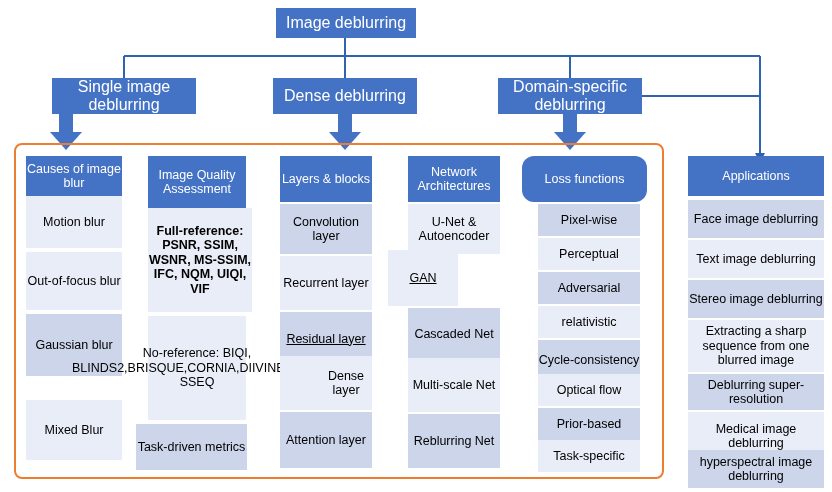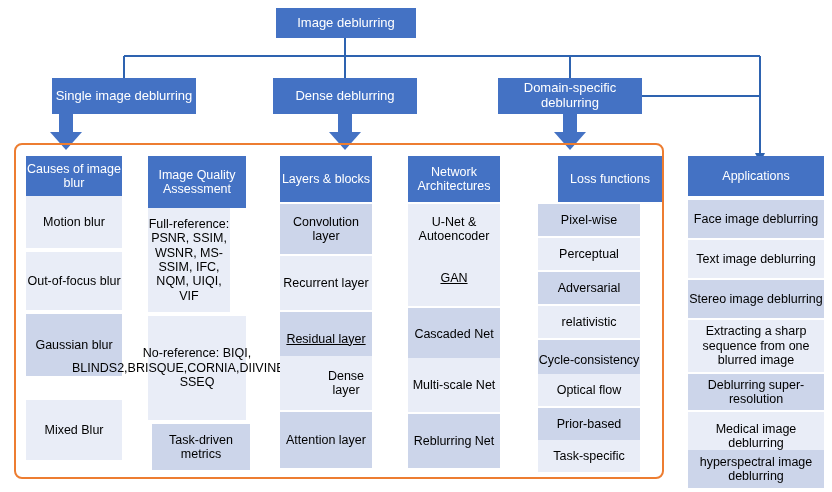--- a/index.html
+++ b/index.html
@@ -24,21 +24,21 @@
     box-sizing: border-box;
     display: flex;
     align-items: center;
     justify-content: center;
     text-align: center;
     line-height: 1.15;
   }
   .top-node {
     background: #4472c4;
     color: #ffffff;
-    font-size: 13px;
+    font-size: 16px;
     border: none;
   }
   .col-header {
     background: #4472c4;
     color: #ffffff;
     font-size: 12.5px;
   }
   .cell {
     font-size: 12.5px;
     color: #000000;
@@ -102,39 +102,39 @@
   <div class="node top-node" style="left:273px; top:78px; width:144px; height:36px;">Dense deblurring</div>
   <div class="node top-node" style="left:498px; top:78px; width:144px; height:36px;">Domain-specific deblurring</div>
 
   <div class="node col-header" style="left:26px; top:156px; width:96px; height:40px;">Causes of image blur</div>
   <div class="node cell cell-light" style="left:26px; top:196px; width:96px; height:52px;">Motion blur</div>
   <div class="node cell cell-light" style="left:26px; top:252px; width:96px; height:58px;">Out-of-focus blur</div>
   <div class="node cell cell-mid" style="left:26px; top:314px; width:96px; height:62px;">Gaussian blur</div>
   <div class="node cell cell-light" style="left:26px; top:400px; width:96px; height:60px;">Mixed Blur</div>
 
   <div class="node col-header" style="left:148px; top:156px; width:98px; height:52px;">Image Quality Assessment</div>
-  <div class="node cell cell-light" style="left:148px; top:208px; width:82px; height:104px;">Full-reference: PSNR, SSIM, WSNR, MS-SSIM, IFC, NQM, UIQI, VIF</div>
+  <div class="node cell cell-light" style="left:148px; top:208px; width:104px; height:104px;font-weight:bold;">Full-reference: PSNR, SSIM, WSNR, MS-SSIM, IFC, NQM, UIQI, VIF</div>
   <div class="node cell cell-light" style="left:148px; top:316px; width:98px; height:104px;">No-reference: BIQI, BLINDS2,BRISQUE,CORNIA,DIIVINE,NIQE, SSEQ</div>
-  <div class="node cell cell-mid" style="left:152px; top:424px; width:98px; height:46px;">Task-driven metrics</div>
+  <div class="node cell cell-mid" style="left:136px; top:424px; width:111px; height:46px;">Task-driven metrics</div>
 
   <div class="node col-header" style="left:280px; top:156px; width:92px; height:46px;">Layers &amp; blocks</div>
   <div class="node cell cell-mid" style="left:280px; top:204px; width:92px; height:50px;">Convolution layer</div>
   <div class="node cell cell-light" style="left:280px; top:256px; width:92px; height:54px;">Recurrent layer</div>
   <div class="node cell cell-mid" style="left:280px; top:312px; width:92px; height:54px;text-decoration:underline;">Residual layer</div>
   <div class="node cell cell-light" style="left:280px; top:356px; width:92px; height:54px;padding-left:40px;">Dense layer</div>
   <div class="node cell cell-mid" style="left:280px; top:412px; width:92px; height:56px;">Attention layer</div>
 
   <div class="node col-header" style="left:408px; top:156px; width:92px; height:46px;">Network Architectures</div>
   <div class="node cell cell-light" style="left:408px; top:204px; width:92px; height:50px;">U-Net &amp; Autoencoder</div>
-  <div class="node cell cell-light" style="left:408px; top:250px; width:92px; height:56px;text-decoration:underline;">GAN</div>
+  <div class="node cell cell-light" style="left:388px; top:250px; width:70px; height:56px;text-decoration:underline;">GAN</div>
   <div class="node cell cell-mid" style="left:408px; top:308px; width:92px; height:52px;">Cascaded Net</div>
   <div class="node cell cell-light" style="left:408px; top:358px; width:92px; height:54px;">Multi-scale Net</div>
   <div class="node cell cell-mid" style="left:408px; top:414px; width:92px; height:54px;">Reblurring Net</div>
 
-  <div class="node col-header" style="left:558px; top:156px; width:104px; height:46px;">Loss functions</div>
+  <div class="node col-header" style="left:522px; top:156px; width:125px; height:46px;border-radius:12px;">Loss functions</div>
   <div class="node cell cell-mid" style="left:538px; top:204px; width:102px; height:32px;">Pixel-wise</div>
   <div class="node cell cell-light" style="left:538px; top:238px; width:102px; height:32px;">Perceptual</div>
   <div class="node cell cell-mid" style="left:538px; top:272px; width:102px; height:32px;">Adversarial</div>
   <div class="node cell cell-light" style="left:538px; top:306px; width:102px; height:32px;">relativistic</div>
   <div class="node cell cell-mid" style="left:538px; top:340px; width:102px; height:40px;">Cycle-consistency</div>
   <div class="node cell cell-light" style="left:538px; top:374px; width:102px; height:32px;">Optical flow</div>
   <div class="node cell cell-mid" style="left:538px; top:408px; width:102px; height:32px;">Prior-based</div>
   <div class="node cell cell-light" style="left:538px; top:440px; width:102px; height:32px;">Task-specific</div>
 
   <div class="node col-header" style="left:688px; top:156px; width:136px; height:40px;">Applications</div>

